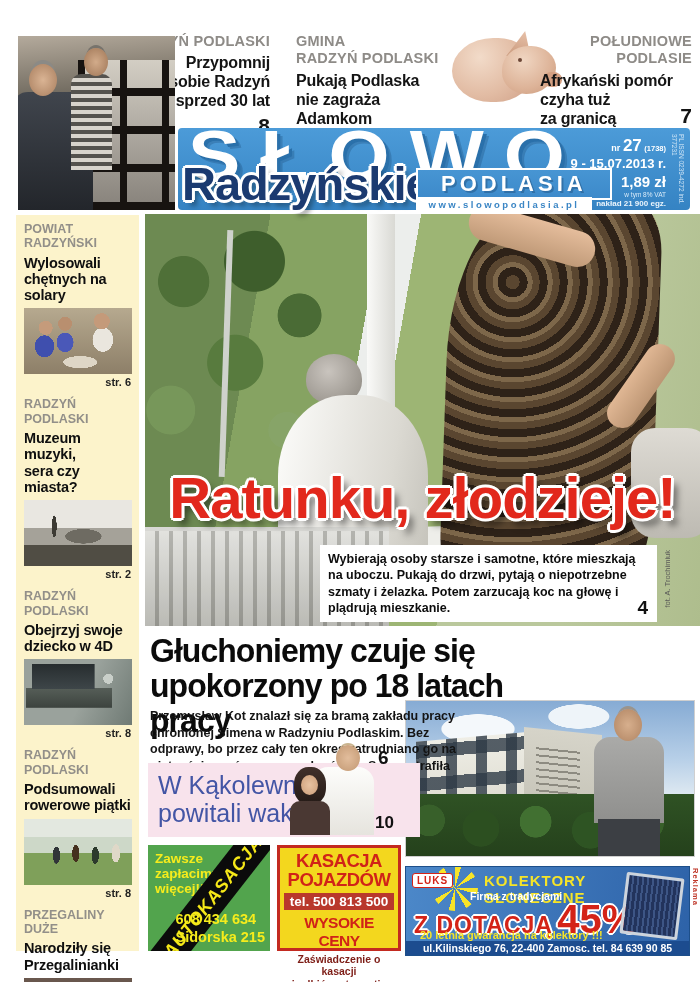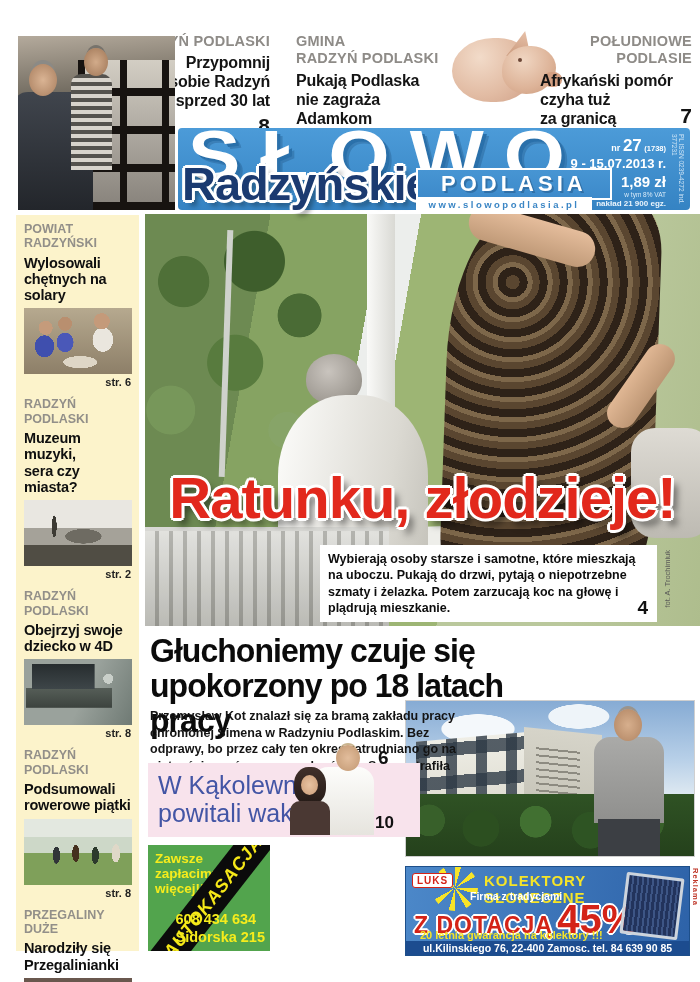--- a/index.html
+++ b/index.html
@@ -405,20 +405,27 @@
 więcej!!!</div>
     <div class="ag-band">
       <span>AUTOKASACJA</span>
     </div>
     <div class="ag-contact">
       <div>608 434 634</div>
       <div>Sidorska 215</div>
     </div>
   </div>
 
+  <div class="ad-yellow">
+    <div class="ay-title">KASACJA POJAZDÓW</div>
+    <div class="ay-tel">tel. 500 813 500</div>
+    <div class="ay-sub">WYSOKIE CENY</div>
+    <div class="ay-note preline">Zaświadczenie o kasacji
+i odbiór auta gratis</div>
+  </div>
 
   <div class="ad-blue">
     <div class="ab-sun"></div>
     <div class="ab-luks">LUKS</div>
     <div class="ab-title">KOLEKTORY SŁONECZNE</div>
     <div class="ab-firma">Firma z tradycjami</div>
     <div class="ab-dotacja">
       <span class="word">Z DOTACJĄ</span>
       <span class="pct">45%</span>
     </div>

